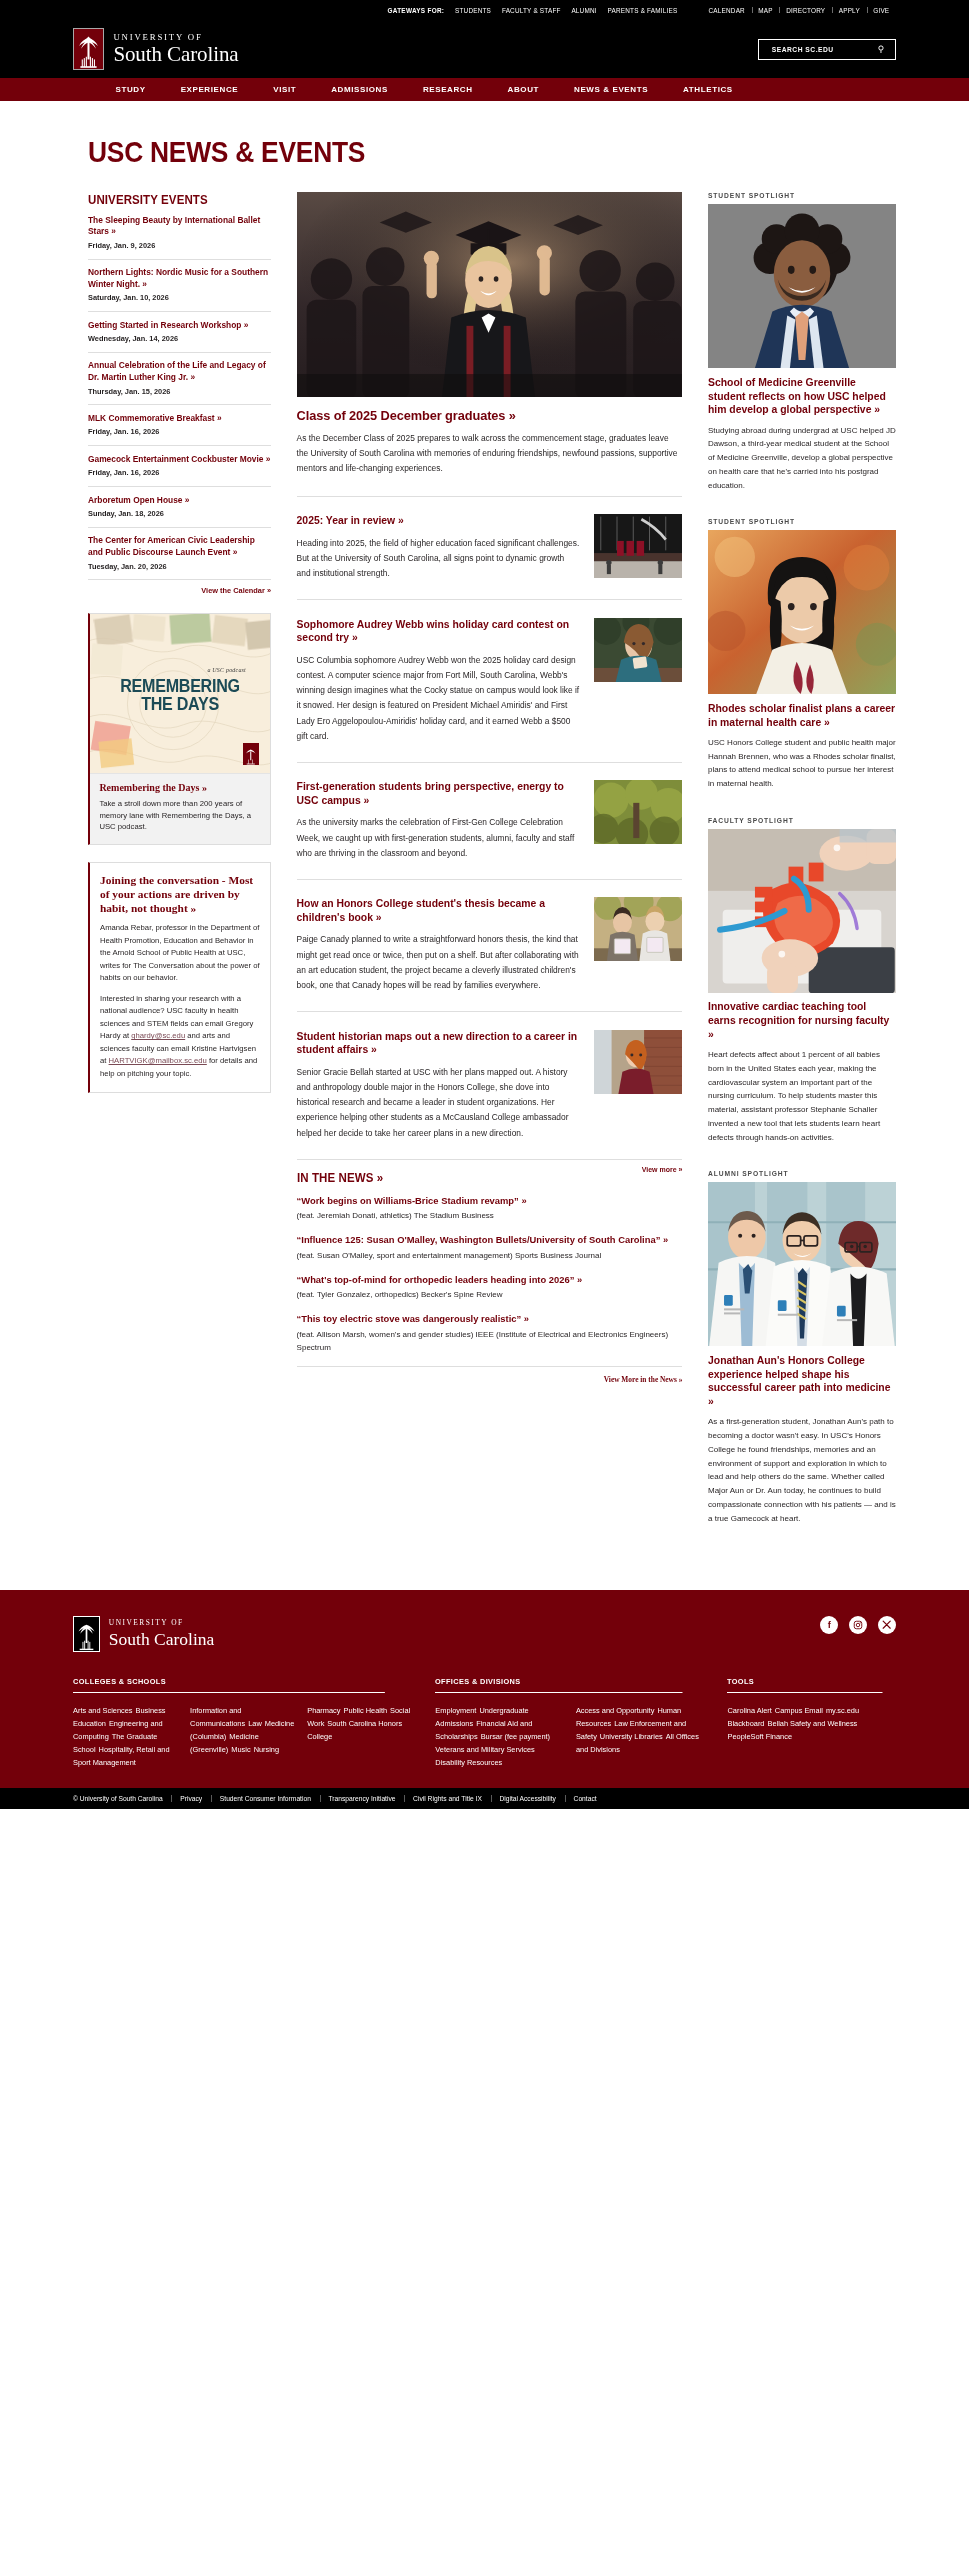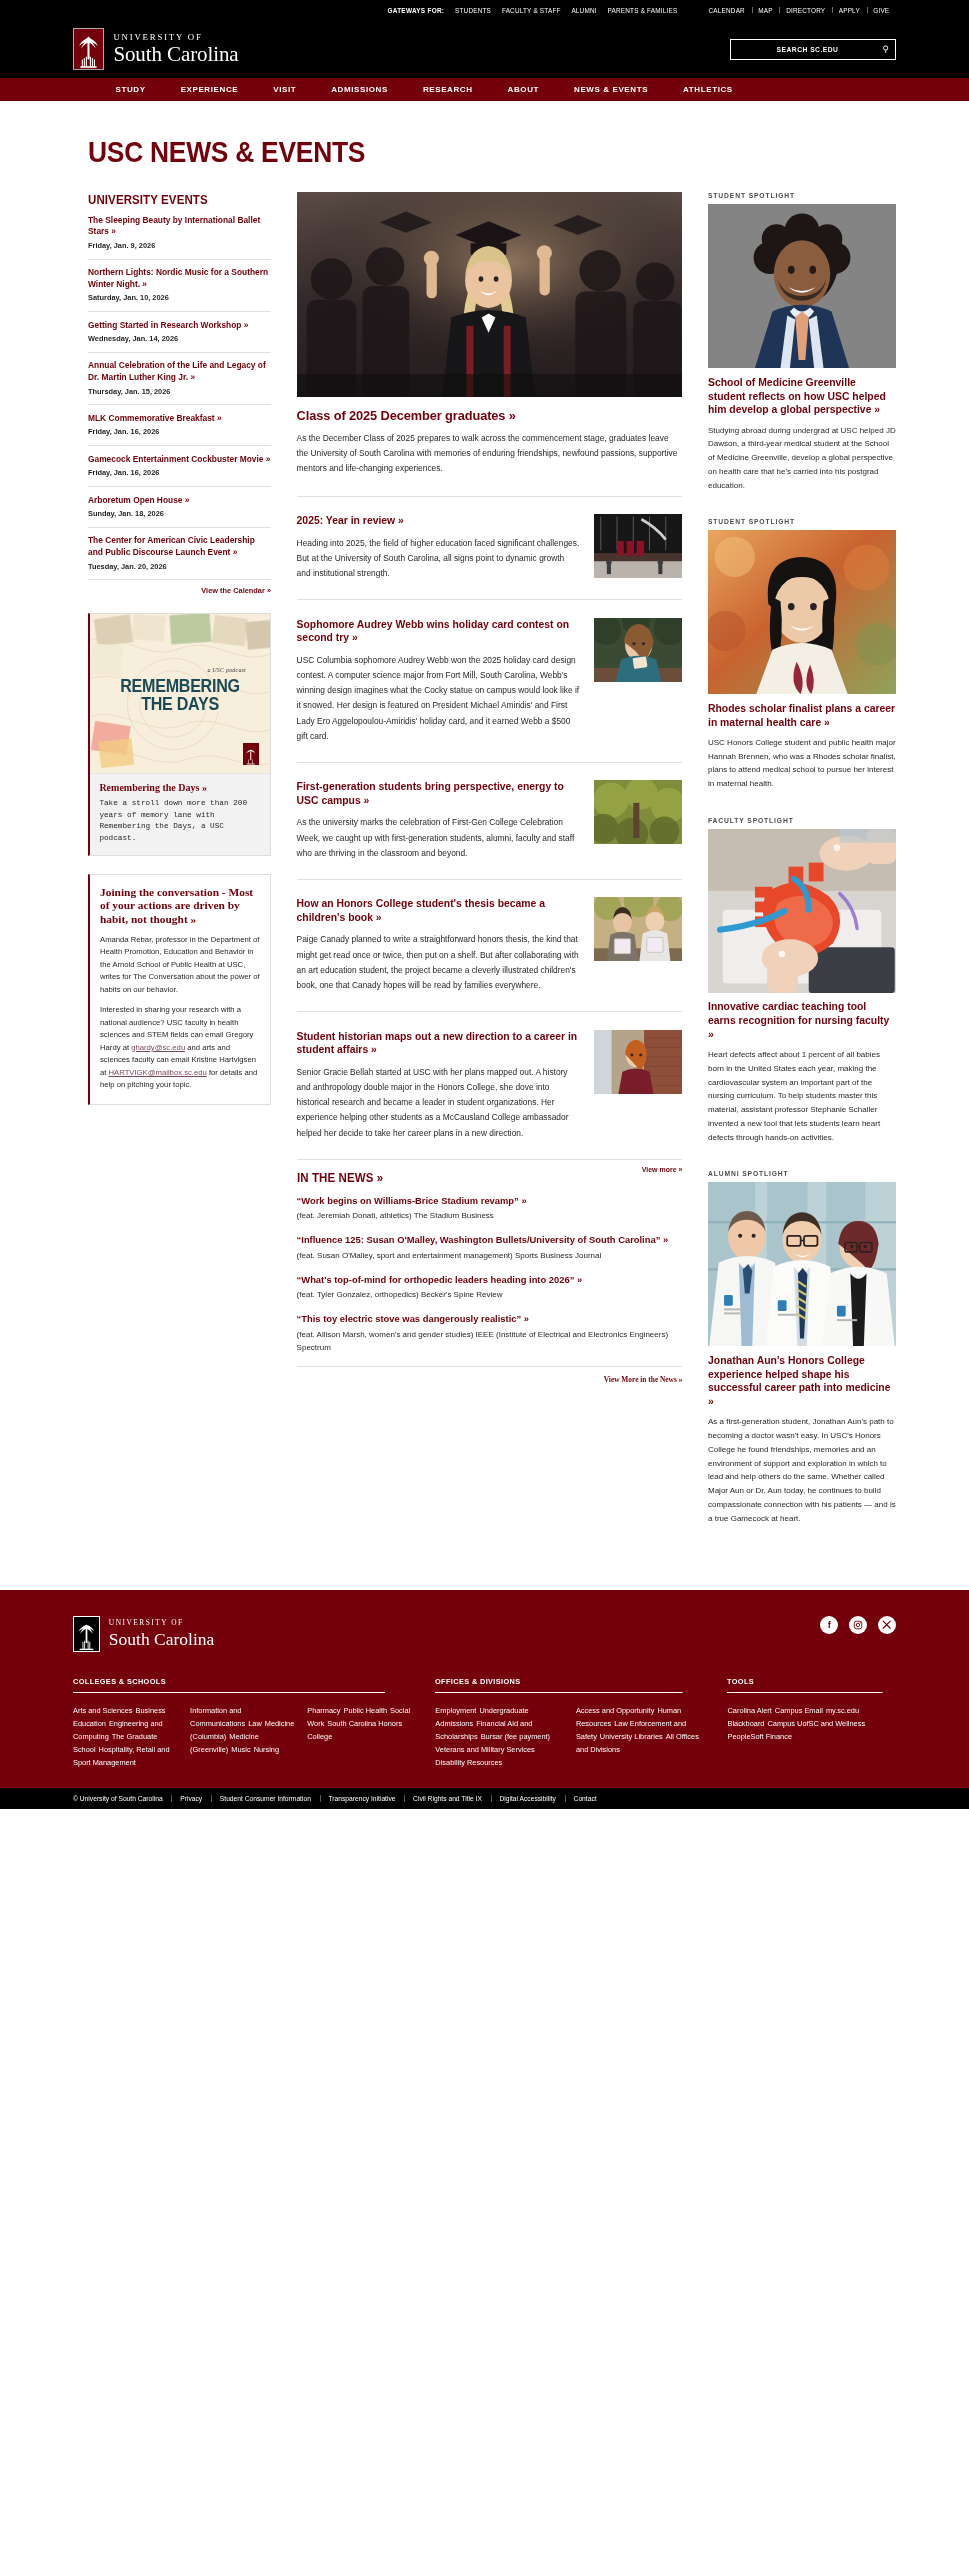--- a/index.html
+++ b/index.html
@@ -58,26 +58,26 @@
     color:#ffffff; font-size:8.8px; letter-spacing:1.8px;
     font-family: "Liberation Serif", serif; font-weight:400;
     display:block; margin-bottom:2.7px;
   }
   .wm-bot {
     color:#ffffff; font-size:21px; letter-spacing:-0.1px;
     font-family:"Liberation Serif", serif; font-weight:400;
     display:block;
   }
   .searchbox {
-    width: 166px; height: 21px;
+    width: 138px; height: 21px;
     border: 0.7px solid #ffffff;
     background: #000000;
     display:flex; align-items:center;
     padding: 0 6px;
-    justify-content: flex-end;
+    justify-content: center;
   }
   .searchbox input {
     background: transparent; border:0; outline:0;
     color:#ffffff; font-size:6.7px; letter-spacing:0.5px;
     font-family:"Liberation Sans", sans-serif;
     font-weight:700;
     width: 108px;
   }
   .searchbox input::placeholder { color:#ffffff; opacity:1; }
   .search-icon { color:#ffffff; font-size:8.8px; line-height:1; }
@@ -170,21 +170,21 @@
   .pa-crest {
     position:absolute; right:10.8px; bottom:8px;
     width:16px; height:22px; background:#73000a;
     display:flex; align-items:flex-end; justify-content:center;
   }
   .card-body { padding: 8px 9.4px 10.8px 9.4px; background:#f2f2f2; }
   .card-title {
     font-family:"Liberation Serif", serif; font-weight:700;
     color:#73000a; font-size:10px; margin-bottom:5.4px;
   }
-  .card-text { font-size:7.7px; line-height:1.5; color:#231f20;font-family:Liberation Mono, monospace; }
+  .card-text { font-size:7.7px; line-height:1.5; color:#231f20; }
 
   .card2 { border:0.7px solid #dddddd; border-left:2.7px solid #73000a; margin-top:17.5px; padding:10.8px 10px 12px 10px; }
   .card2 h3 {
     margin:0 0 6.7px 0;
     font-family:"Liberation Serif", serif; font-weight:700;
     color:#73000a; font-size:11.4px; line-height:1.22;
   }
   .card2 p { font-size:7.7px; line-height:1.62; margin:0 0 8px 0; }
   .card2 p:last-child { margin-bottom:0; }
   .inline-link { color:#7a4a55; text-decoration:underline; }
@@ -977,21 +977,21 @@
     </div>
 
     <div>
       <div class="f-colhead">TOOLS</div>
       <div class="f-sub c1">
         <div>
           <a class="f-link">Carolina Alert</a>
           <a class="f-link">Campus Email</a>
           <a class="f-link">my.sc.edu</a>
           <a class="f-link">Blackboard</a>
-          <a class="f-link">Campus UofSC and Wellness</a>
+          <a class="f-link">Bellah Safety and Wellness</a>
           <a class="f-link">PeopleSoft Finance</a>
         </div>
       </div>
     </div>
   </div>
 </footer>
 
 <div class="footer-bottom">
   <span class="fb-item">© University of South Carolina</span>
   <a class="fb-item">Privacy</a>

